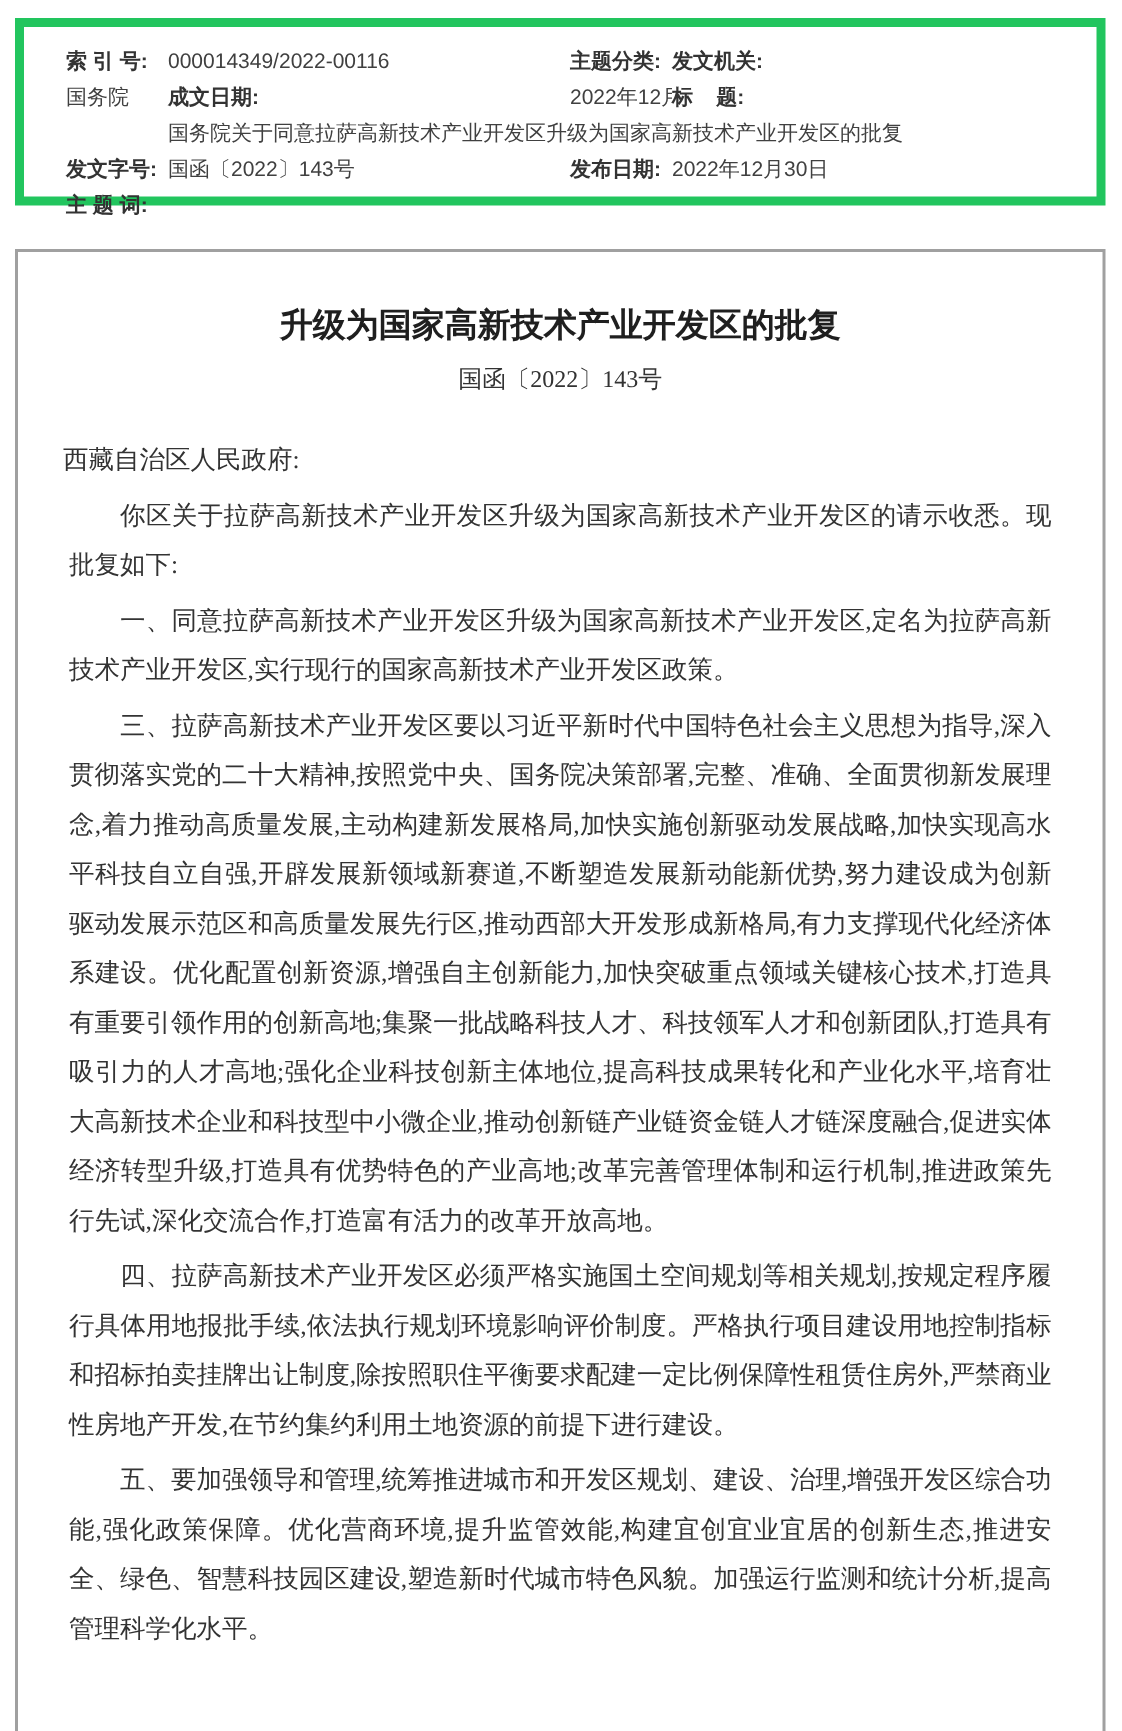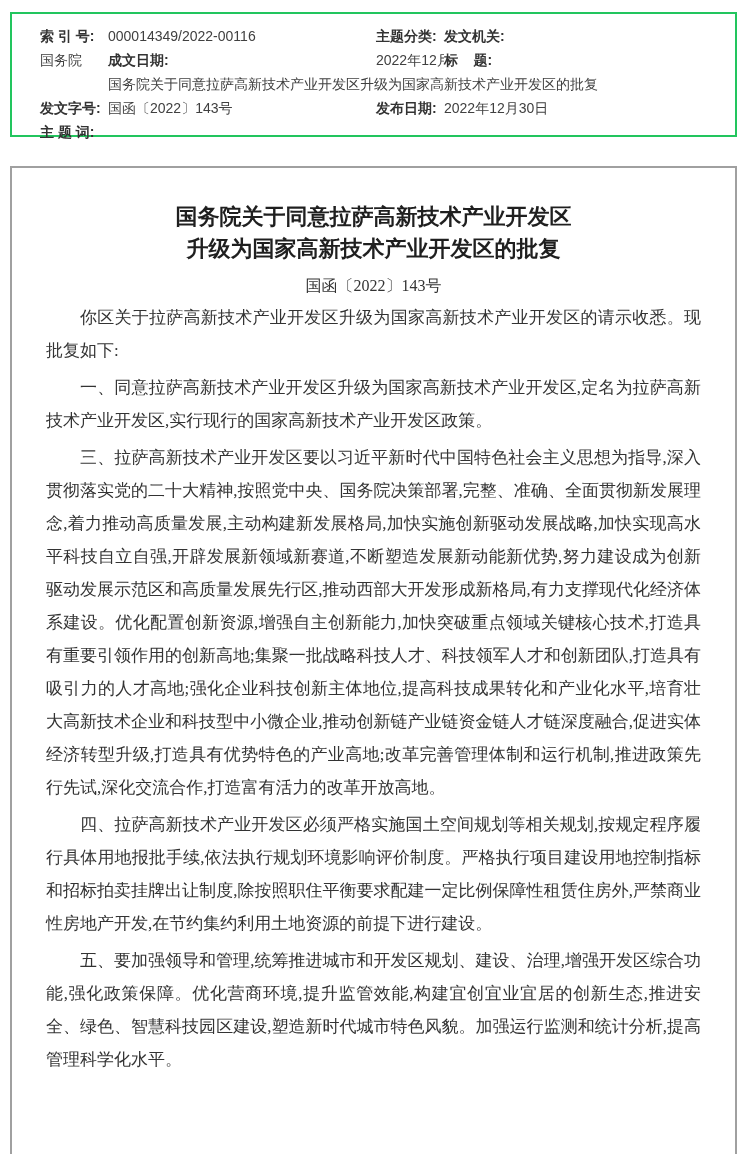--- a/index.html
+++ b/index.html
@@ -10,21 +10,21 @@
     background: #ffffff;
     overflow: hidden;
     font-family: "Liberation Serif", "DejaVu Serif", serif;
     color: #333333;
   }
   
   .meta-box {
     position: absolute;
     left: 10px; top: 12px;
     width: 727px; height: 125px;
-    border: 2px solid #22c55e;
+    border: 6px solid #22c55e;
     box-sizing: border-box;
     background: #ffffff;
   }
   .meta-grid {
     display: grid;
     grid-template-columns: 68px 268px 68px auto;
     padding: 10px 0 0 28px;
     font-family: "Liberation Sans", "DejaVu Sans", sans-serif;
     font-size: 14px;
     line-height: 24px;
@@ -105,25 +105,25 @@
       <div class="m-label">发布日期:</div>
       <div class="m-value">2022年12月30日</div>
 
       <div class="m-label">主 题 词:</div>
       <div class="m-value m-span"></div>
     </div>
   </div>
 
   <div class="doc-box">
     <h1 class="doc-title">
-      <span class="tl">国务院关于同意拉萨高新技术产业开发区</span>
       <span class="tl">升级为国家高新技术产业开发区的批复</span>
     </h1>
     <div class="doc-number">国函〔2022〕143号</div>
 
+    <div class="salutation">西藏自治区人民政府:</div>
 
     <p class="para">你区关于拉萨高新技术产业开发区升级为国家高新技术产业开发区的请示收悉。现批复如下:</p>
     <p class="para">一、同意拉萨高新技术产业开发区升级为国家高新技术产业开发区,定名为拉萨高新技术产业开发区,实行现行的国家高新技术产业开发区政策。</p>
     <p class="para">三、拉萨高新技术产业开发区要以习近平新时代中国特色社会主义思想为指导,深入贯彻落实党的二十大精神,按照党中央、国务院决策部署,完整、准确、全面贯彻新发展理念,着力推动高质量发展,主动构建新发展格局,加快实施创新驱动发展战略,加快实现高水平科技自立自强,开辟发展新领域新赛道,不断塑造发展新动能新优势,努力建设成为创新驱动发展示范区和高质量发展先行区,推动西部大开发形成新格局,有力支撑现代化经济体系建设。优化配置创新资源,增强自主创新能力,加快突破重点领域关键核心技术,打造具有重要引领作用的创新高地;集聚一批战略科技人才、科技领军人才和创新团队,打造具有吸引力的人才高地;强化企业科技创新主体地位,提高科技成果转化和产业化水平,培育壮大高新技术企业和科技型中小微企业,推动创新链产业链资金链人才链深度融合,促进实体经济转型升级,打造具有优势特色的产业高地;改革完善管理体制和运行机制,推进政策先行先试,深化交流合作,打造富有活力的改革开放高地。</p>
     <p class="para">四、拉萨高新技术产业开发区必须严格实施国土空间规划等相关规划,按规定程序履行具体用地报批手续,依法执行规划环境影响评价制度。严格执行项目建设用地控制指标和招标拍卖挂牌出让制度,除按照职住平衡要求配建一定比例保障性租赁住房外,严禁商业性房地产开发,在节约集约利用土地资源的前提下进行建设。</p>
     <p class="para">五、要加强领导和管理,统筹推进城市和开发区规划、建设、治理,增强开发区综合功能,强化政策保障。优化营商环境,提升监管效能,构建宜创宜业宜居的创新生态,推进安全、绿色、智慧科技园区建设,塑造新时代城市特色风貌。加强运行监测和统计分析,提高管理科学化水平。</p>
 
   </div>
 
 </div>

